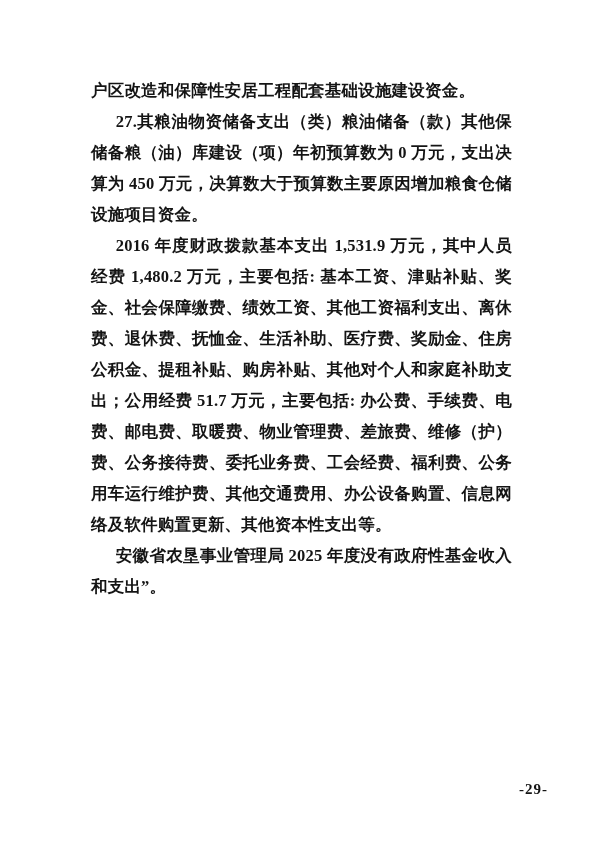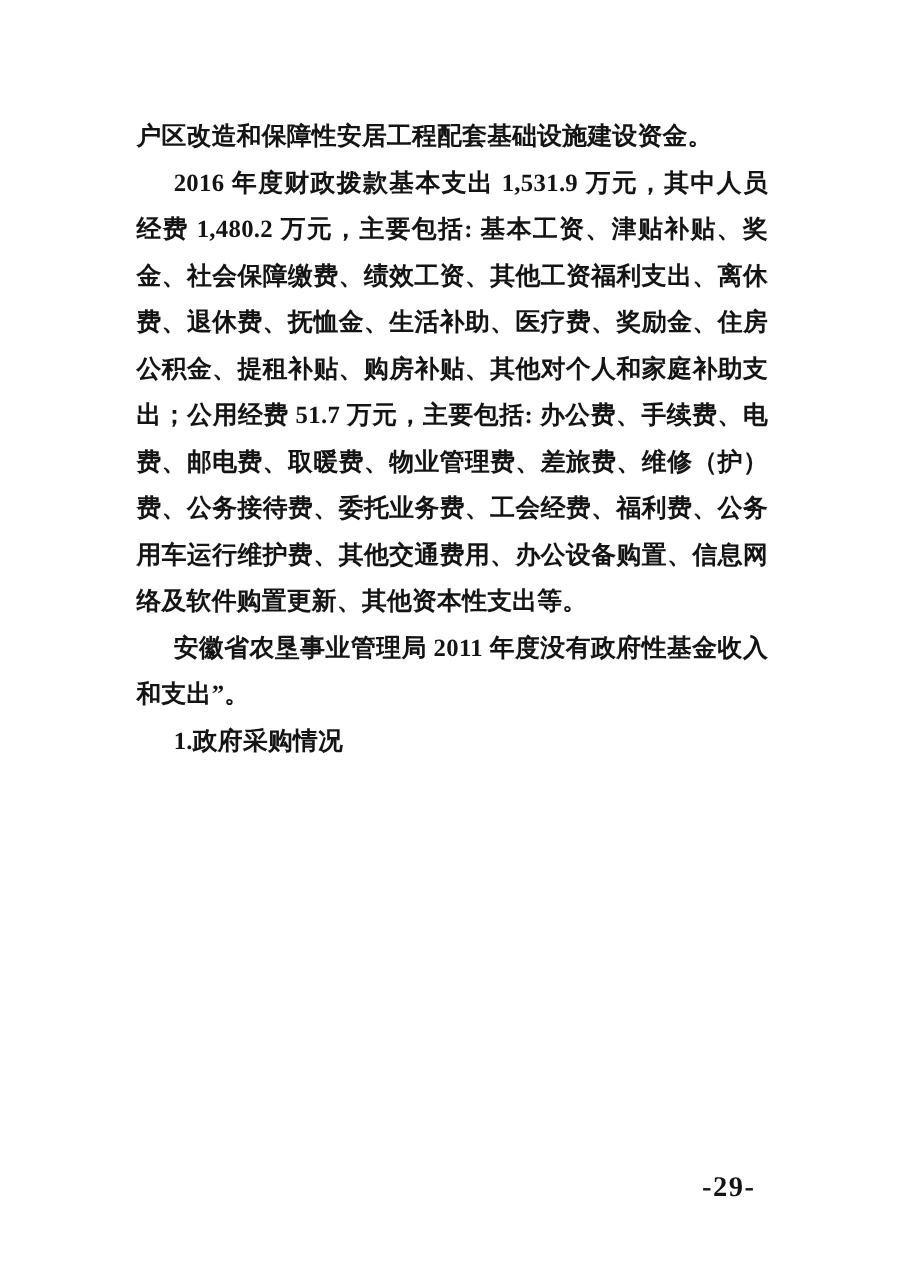--- a/index.html
+++ b/index.html
@@ -37,33 +37,33 @@
   .content p.heading {
     font-family: "Liberation Sans", "DejaVu Sans", sans-serif;
     font-weight: 800;
     letter-spacing: 0;
   }
   .page-number {
     position: absolute;
     left: 468px;
     top: 781px;
     width: 80px;
-    text-align: left;
+    text-align: right;
     font-family: "Liberation Serif", "DejaVu Serif", serif;
-    font-size: 19px;
+    font-size: 15px;
     font-weight: 700;
     letter-spacing: 1px;
     color: #141414;
   }
 </style>
 </head>
 <body>
 
 <div class="page">
   <div class="content">
     <p class="body">户区改造和保障性安居工程配套基础设施建设资金。</p>
+    <p class="body indent">27.其粮油物资储备支出（类）粮油储备（款）其他保储备粮（油）库建设（项）年初预算数为 0 万元，支出决算为 450 万元，决算数大于预算数主要原因增加粮食仓储设施项目资金。</p>
     <p class="body indent">2016 年度财政拨款基本支出 1,531.9 万元，其中人员经费 1,480.2 万元，主要包括: 基本工资、津贴补贴、奖金、社会保障缴费、绩效工资、其他工资福利支出、离休费、退休费、抚恤金、生活补助、医疗费、奖励金、住房公积金、提租补贴、购房补贴、其他对个人和家庭补助支出；公用经费 51.7 万元，主要包括: 办公费、手续费、电费、邮电费、取暖费、物业管理费、差旅费、维修（护）费、公务接待费、委托业务费、工会经费、福利费、公务用车运行维护费、其他交通费用、办公设备购置、信息网络及软件购置更新、其他资本性支出等。</p>
-    <p class="body indent">安徽省农垦事业管理局 2011 年度没有政府性基金收入和支出”。</p>
-    <p class="body indent">1.政府采购情况</p>
+    <p class="body indent">安徽省农垦事业管理局 2025 年度没有政府性基金收入和支出”。</p>
   </div>
 
   <div class="page-number">-29-</div>
 </div>
 
 </body></html>

